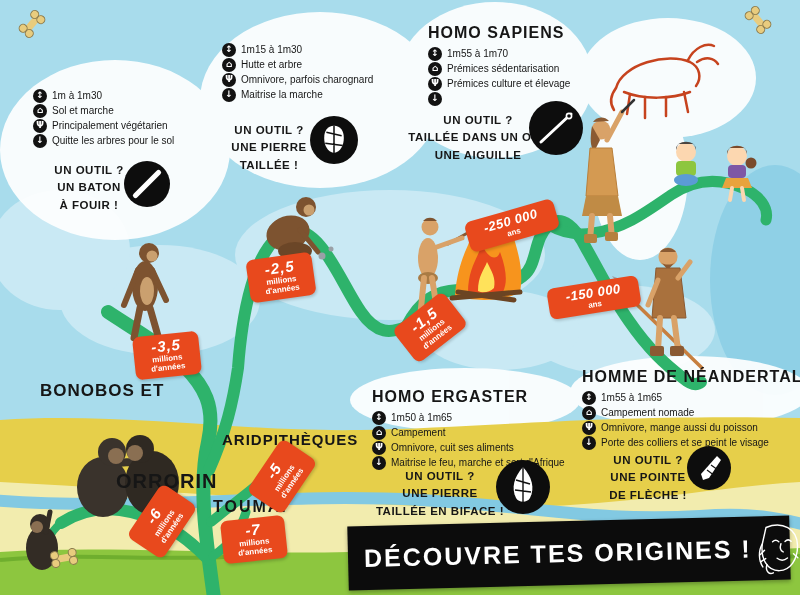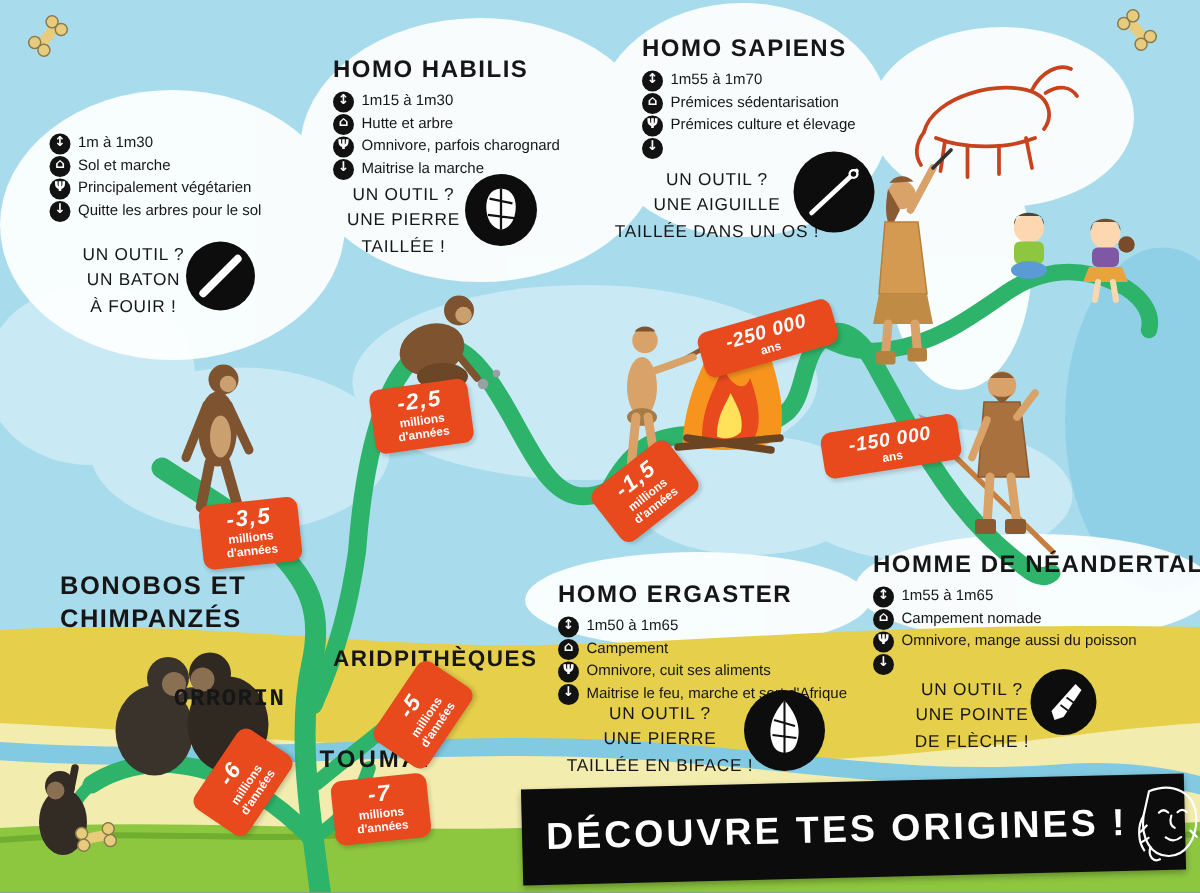--- a/index.html
+++ b/index.html
@@ -11,21 +11,21 @@
   .species{position:absolute;color:#161616;}
   .sp-title{font-weight:bold;font-size:16px;letter-spacing:1px;white-space:nowrap;}
   .facts{margin-top:5px;}
   .fact-row{display:flex;align-items:center;gap:5px;margin:2px 0;height:13px;}
   .fact-ico{width:14px;height:14px;border-radius:50%;background:#121212;color:#fff;
             display:flex;align-items:center;justify-content:center;
             font:bold 9px "DejaVu Sans",sans-serif;flex:0 0 14px;line-height:1;}
   .fact-text{font-size:10px;white-space:nowrap;}
 
   
-  .tool{position:absolute;text-align:center;font-weight:normal;font-size:11.5px;
+  .tool{position:absolute;text-align:center;font-weight:bold;font-size:11.5px;
         letter-spacing:.5px;color:#161616;}
   .tool div{line-height:1.5;white-space:nowrap;}
   .tool-circle{position:absolute;border-radius:50%;background:#0d0d0d;
                display:flex;align-items:center;justify-content:center;}
   .tool-circle svg{display:block;}
 
   
   .tag{position:absolute;background:#e8491d;color:#fff;border-radius:7px;
        text-align:center;padding:4px 5px;box-shadow:1px 2px 3px rgba(0,0,0,.18);}
   .tag .v{display:block;font-weight:bold;font-style:italic;font-size:15px;
@@ -233,21 +233,20 @@
     <div>UN BATON</div>
     <div>À FOUIR !</div>
   </div>
   <div class="tool-circle" style="left:124px;top:161px;width:46px;height:46px;">
     <svg width="46" height="46" viewBox="0 0 44 44">
         <path d="M11 33 L33 11" stroke="#fff" stroke-width="5" stroke-linecap="round"></path>
       </svg>
   </div>
 
   <div class="species" style="left:222px;top:38px;">
-    <div class="sp-title">HOMO HABILIS</div>
     <div class="facts">
       <div class="fact-row">
           <span class="fact-ico">↕</span>
           <span class="fact-text">1m15 à 1m30</span>
         </div>
       <div class="fact-row">
           <span class="fact-ico">⌂</span>
           <span class="fact-text">Hutte et arbre</span>
         </div>
       <div class="fact-row">
@@ -287,22 +286,22 @@
           <span class="fact-ico">Ψ</span>
           <span class="fact-text">Prémices culture et élevage</span>
         </div>
       <div class="fact-row">
           <span class="fact-ico">↓</span>
         </div>
     </div>
   </div>
   <div class="tool" style="left:402px;top:112px;width:152px;">
     <div>UN OUTIL ?</div>
+    <div>TAILLÉE DANS UN OS !</div>
     <div>UNE AIGUILLE</div>
-    <div>TAILLÉE DANS UN OS !</div>
   </div>
   <div class="tool-circle" style="left:529px;top:101px;width:54px;height:54px;">
     <svg width="54" height="54" viewBox="0 0 54 54">
       <path d="M12 41 L42 13" stroke="#fff" stroke-width="3" stroke-linecap="round"></path>
       <circle cx="40" cy="15" r="2.6" fill="#0d0d0d" stroke="#fff" stroke-width="1.6"></circle>
     </svg>
   </div>
 
   <div class="species" style="left:372px;top:388px;">
     <div class="sp-title">HOMO ERGASTER</div>
@@ -347,40 +346,40 @@
       <div class="fact-row">
           <span class="fact-ico">⌂</span>
           <span class="fact-text">Campement nomade</span>
         </div>
       <div class="fact-row">
           <span class="fact-ico">Ψ</span>
           <span class="fact-text">Omnivore, mange aussi du poisson</span>
         </div>
       <div class="fact-row">
           <span class="fact-ico">↓</span>
+          <span class="fact-text">Porte des colliers et se peint le visage</span>
         </div>
     </div>
   </div>
   <div class="tool" style="left:594px;top:452px;width:108px;">
     <div>UN OUTIL ?</div>
     <div>UNE POINTE</div>
     <div>DE FLÈCHE !</div>
   </div>
   <div class="tool-circle" style="left:687px;top:446px;width:44px;height:44px;">
     <svg width="44" height="44" viewBox="0 0 44 44">
       <path d="M30 10 L34 14 L22 32 L16 34 L14 28 L30 10 Z" fill="#fff"></path>
       <path d="M20 24 L28 30 M24 19 L31 24" stroke="#111" stroke-width="1.2"></path>
     </svg>
   </div>
 
   <div class="branch-label" style="left:16px;top:380px;font-size:17px;margin-left:24px;">
     <div>BONOBOS ET</div>
-    <div>CHIMPANZÉS</div>
-  </div>
-  <div class="branch-label" style="left:116px;top:456px;font-size:16px;font-family:Liberation Mono, monospace;">ORRORIN</div>
+  </div>
+  <div class="branch-label" style="left:116px;top:468px;font-size:20px;">ORRORIN</div>
   <div class="branch-label" style="left:222px;top:430px;font-size:15px;">ARIDPITHÈQUES</div>
   <div class="branch-label" style="left:213px;top:497px;font-size:16px;letter-spacing:2px;">TOUMAÏ</div>
 
   <div class="tag" style="left:134px;top:334px;width:56px;transform:rotate(-6deg);">
     <span class="v">-3,5</span>
     <span class="u">millions d'années</span>
   </div>
   <div class="tag" style="left:248px;top:256px;width:56px;transform:rotate(-8deg);">
     <span class="v">-2,5</span>
     <span class="u">millions d'années</span>

